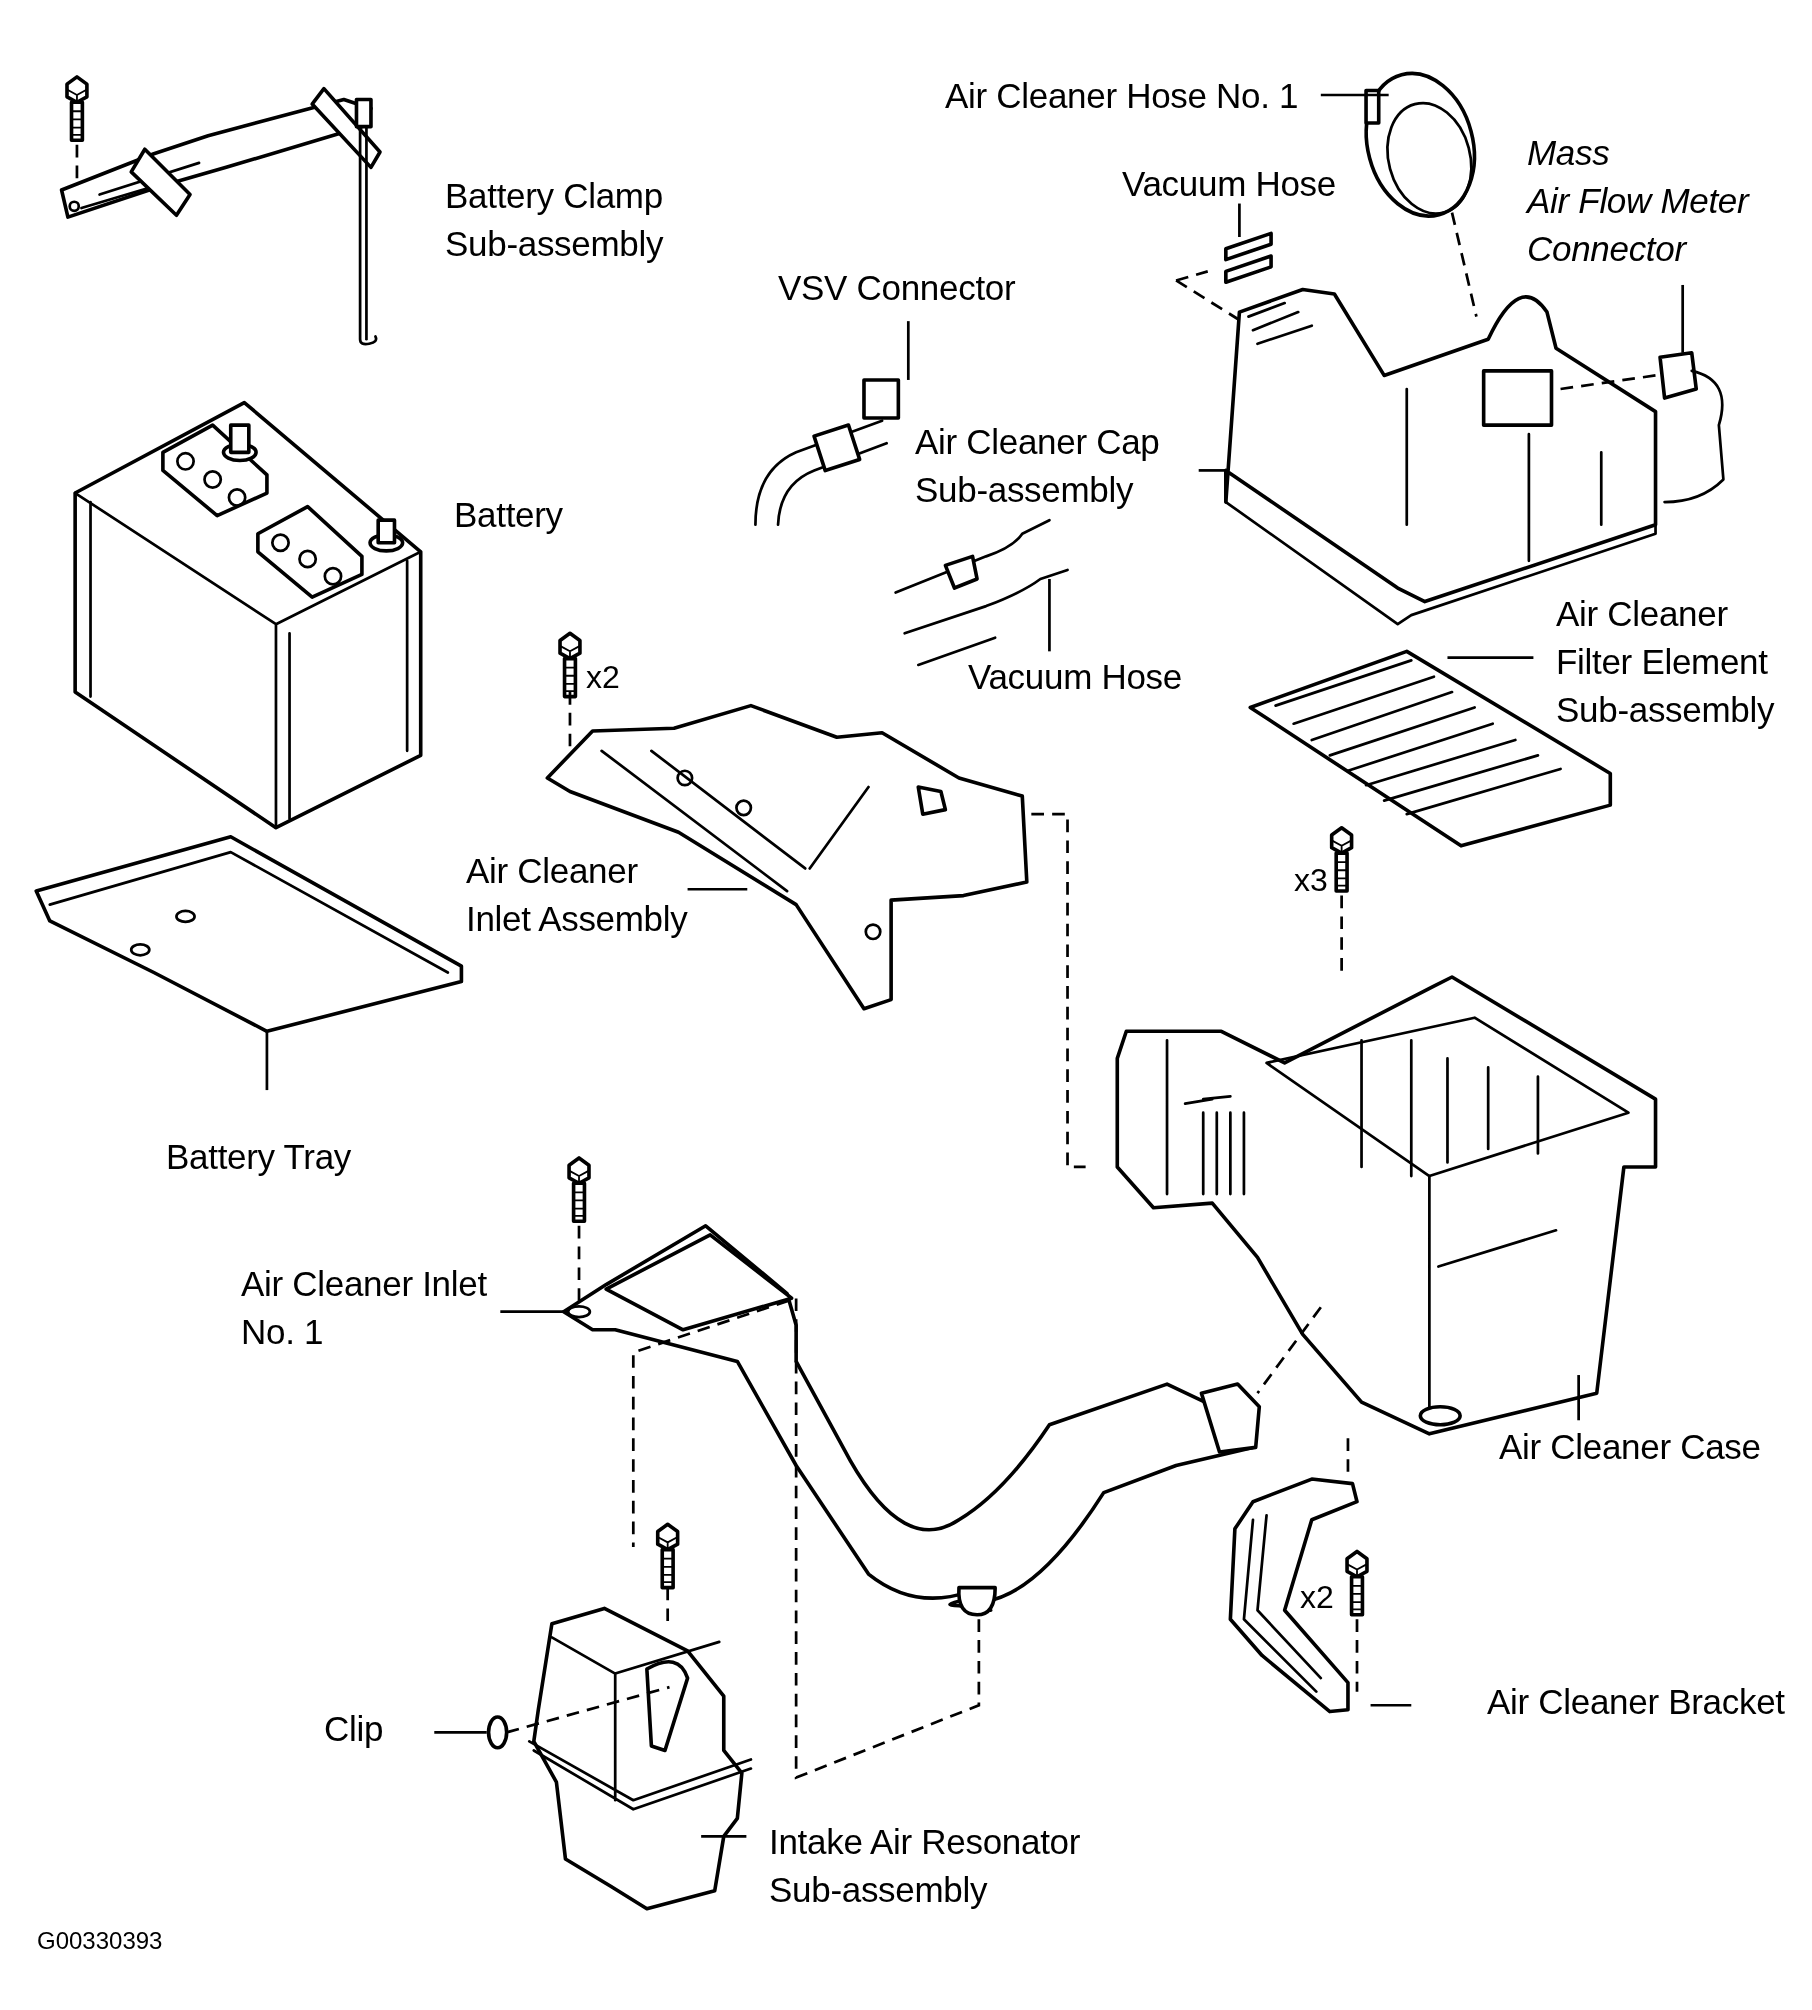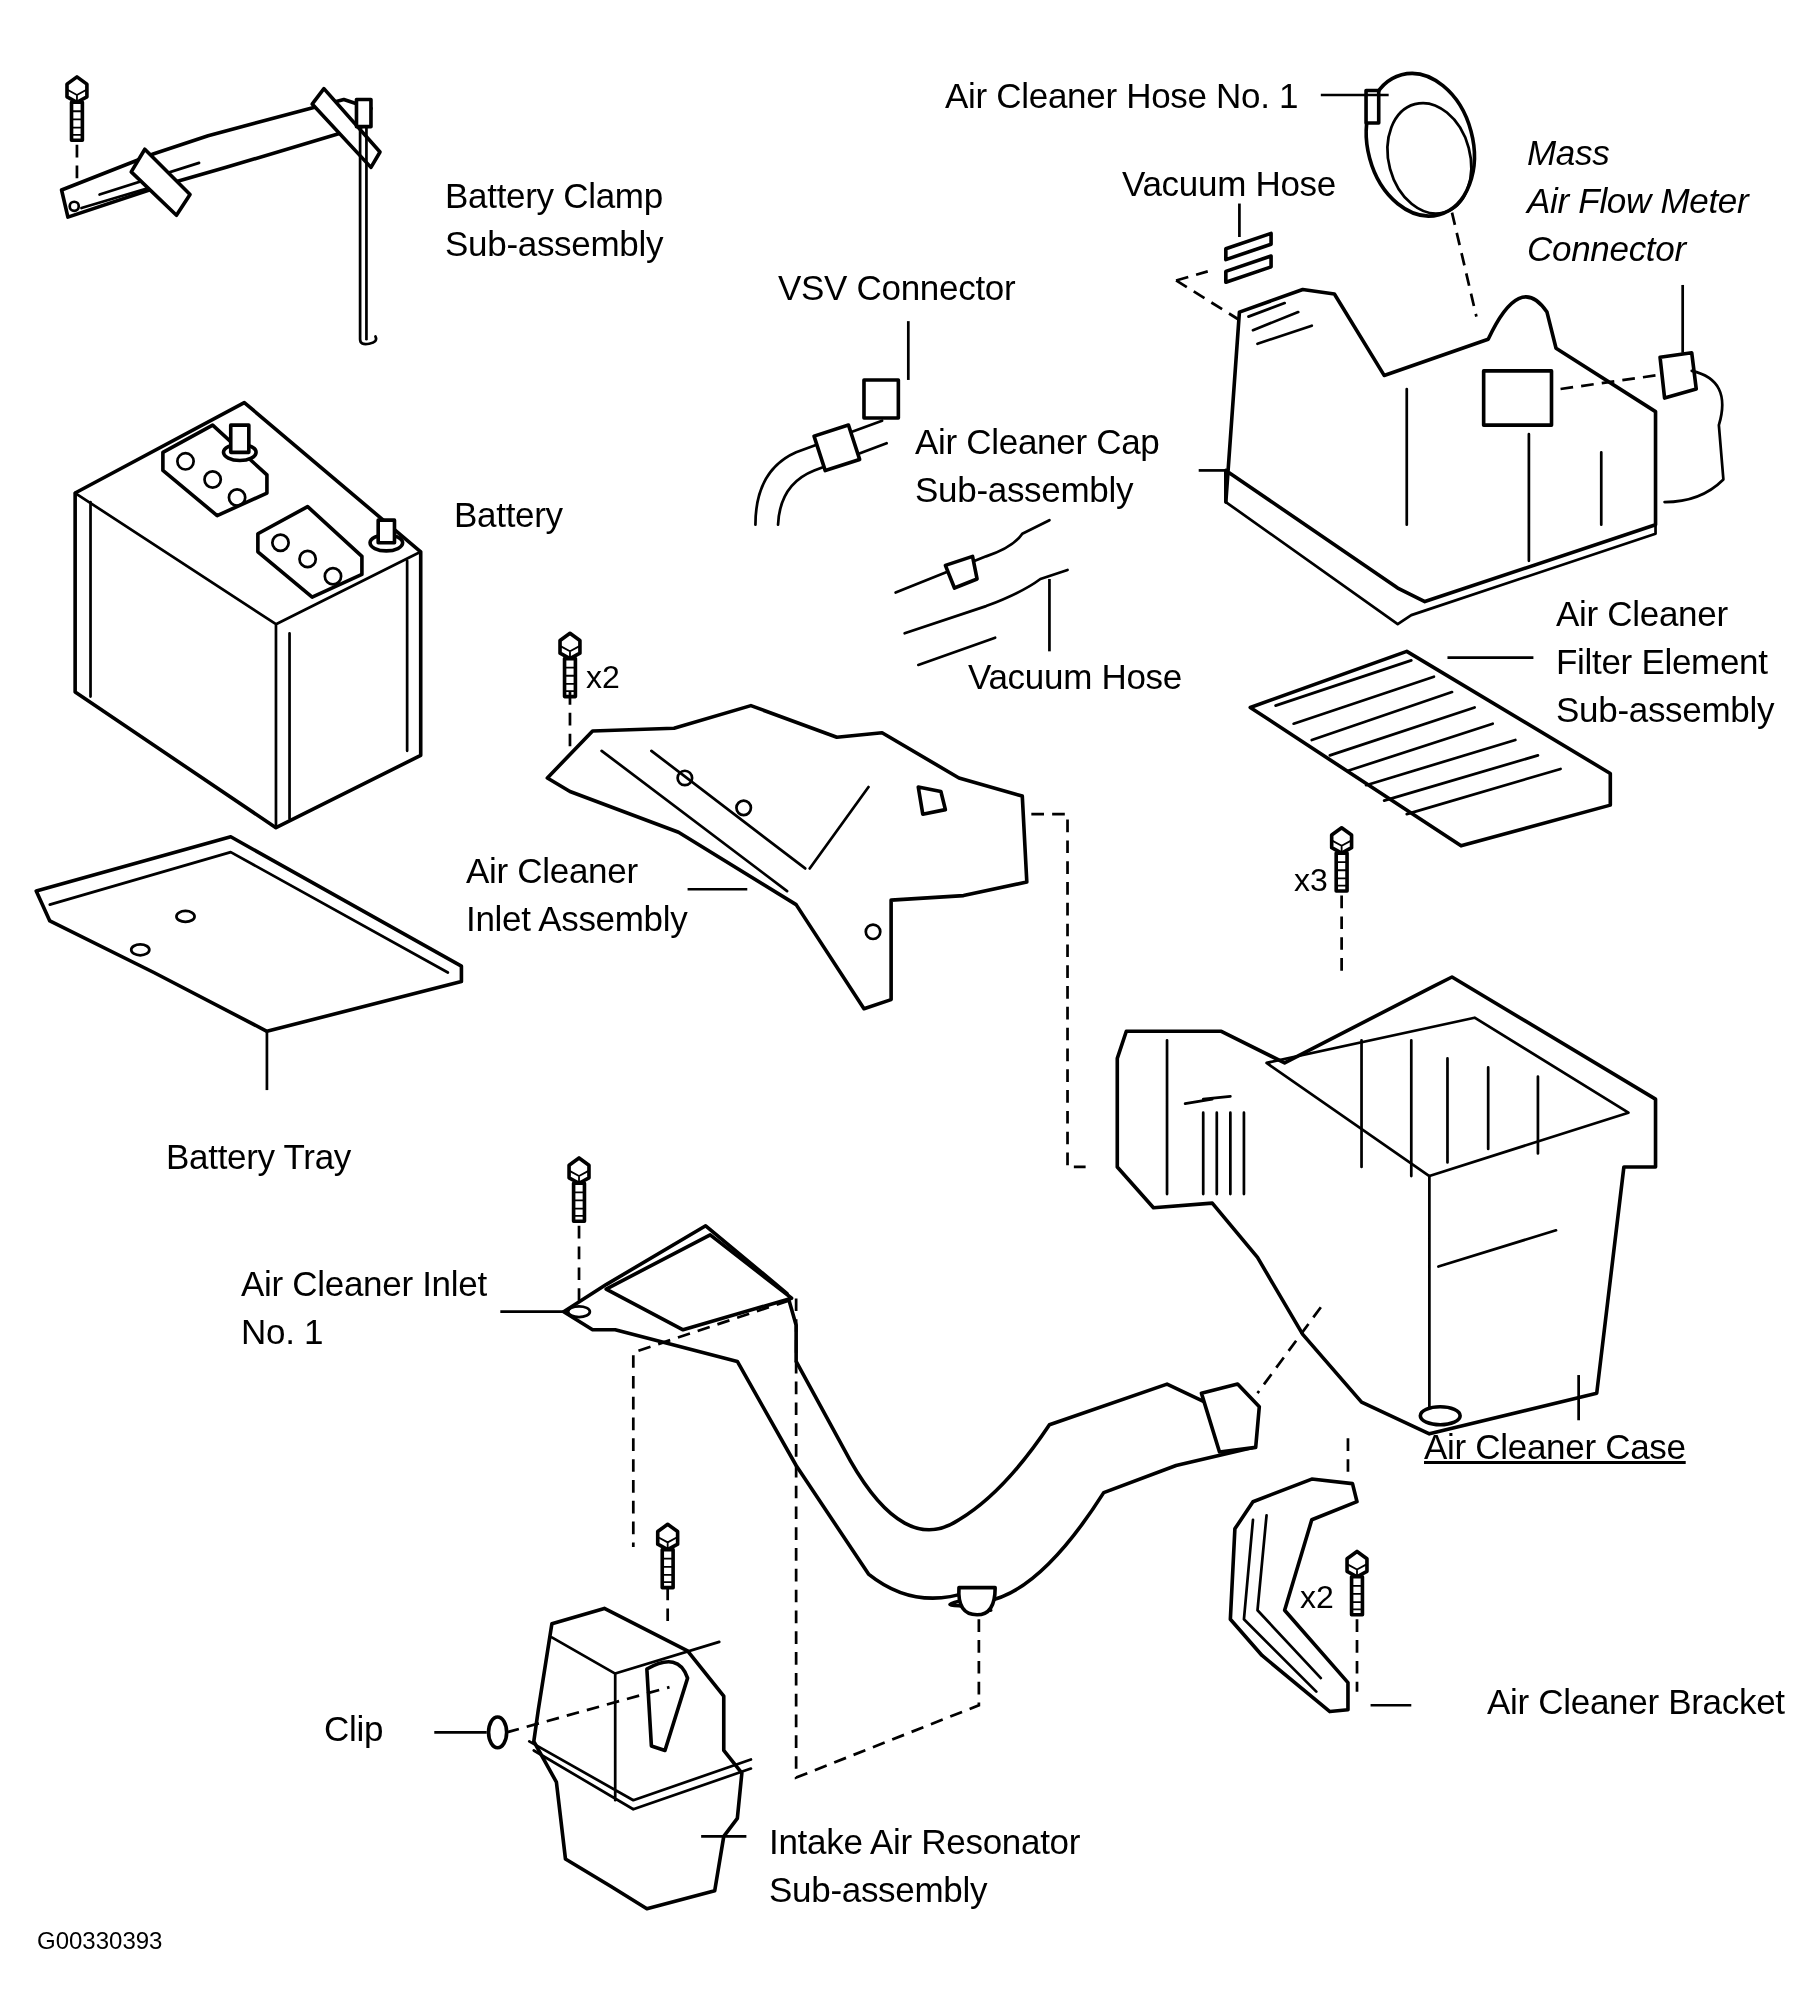--- a/index.html
+++ b/index.html
@@ -212,21 +212,21 @@
 </div>
 <div class="lbl" style="left:1556px; top:590px;">
   <div>Air Cleaner</div>
   <div>Filter Element</div>
   <div>Sub-assembly</div>
 </div>
 <div class="lbl" style="left:466px; top:847px;">
   <div>Air Cleaner</div>
   <div>Inlet Assembly</div>
 </div>
-<div class="lbl" style="left:1424px; top:1423px;text-decoration:underline;">
+<div class="lbl" style="left:1499px; top:1423px;">
   <div>Air Cleaner Case</div>
 </div>
 <div class="lbl" style="left:241px; top:1260px;">
   <div>Air Cleaner Inlet</div>
   <div>No. 1</div>
 </div>
 <div class="lbl" style="left:1455px; top:1678px;margin-left:32px;">
   <div>Air Cleaner Bracket</div>
 </div>
 <div class="lbl" style="left:324px; top:1705px;">

